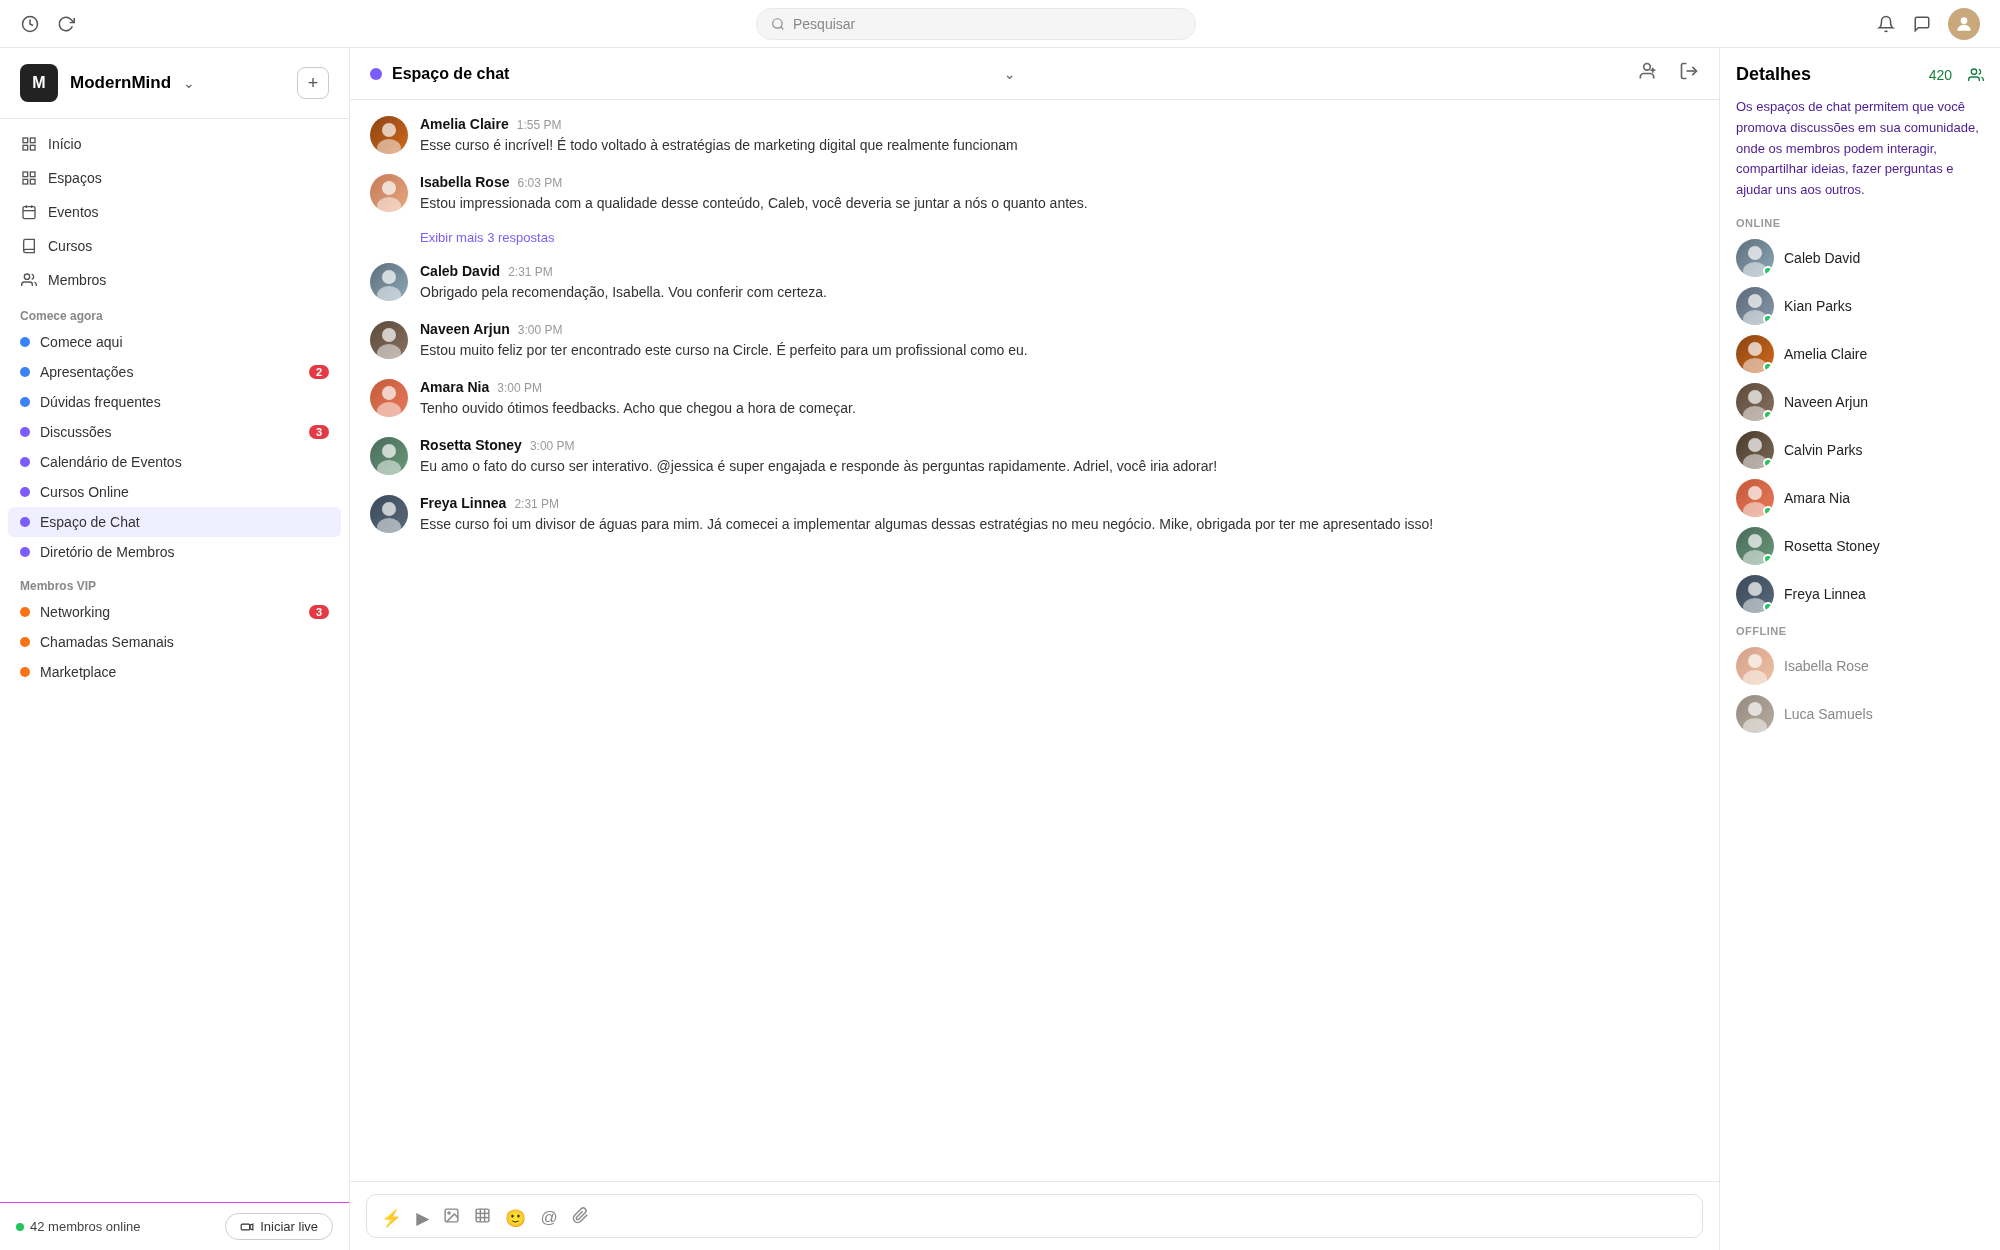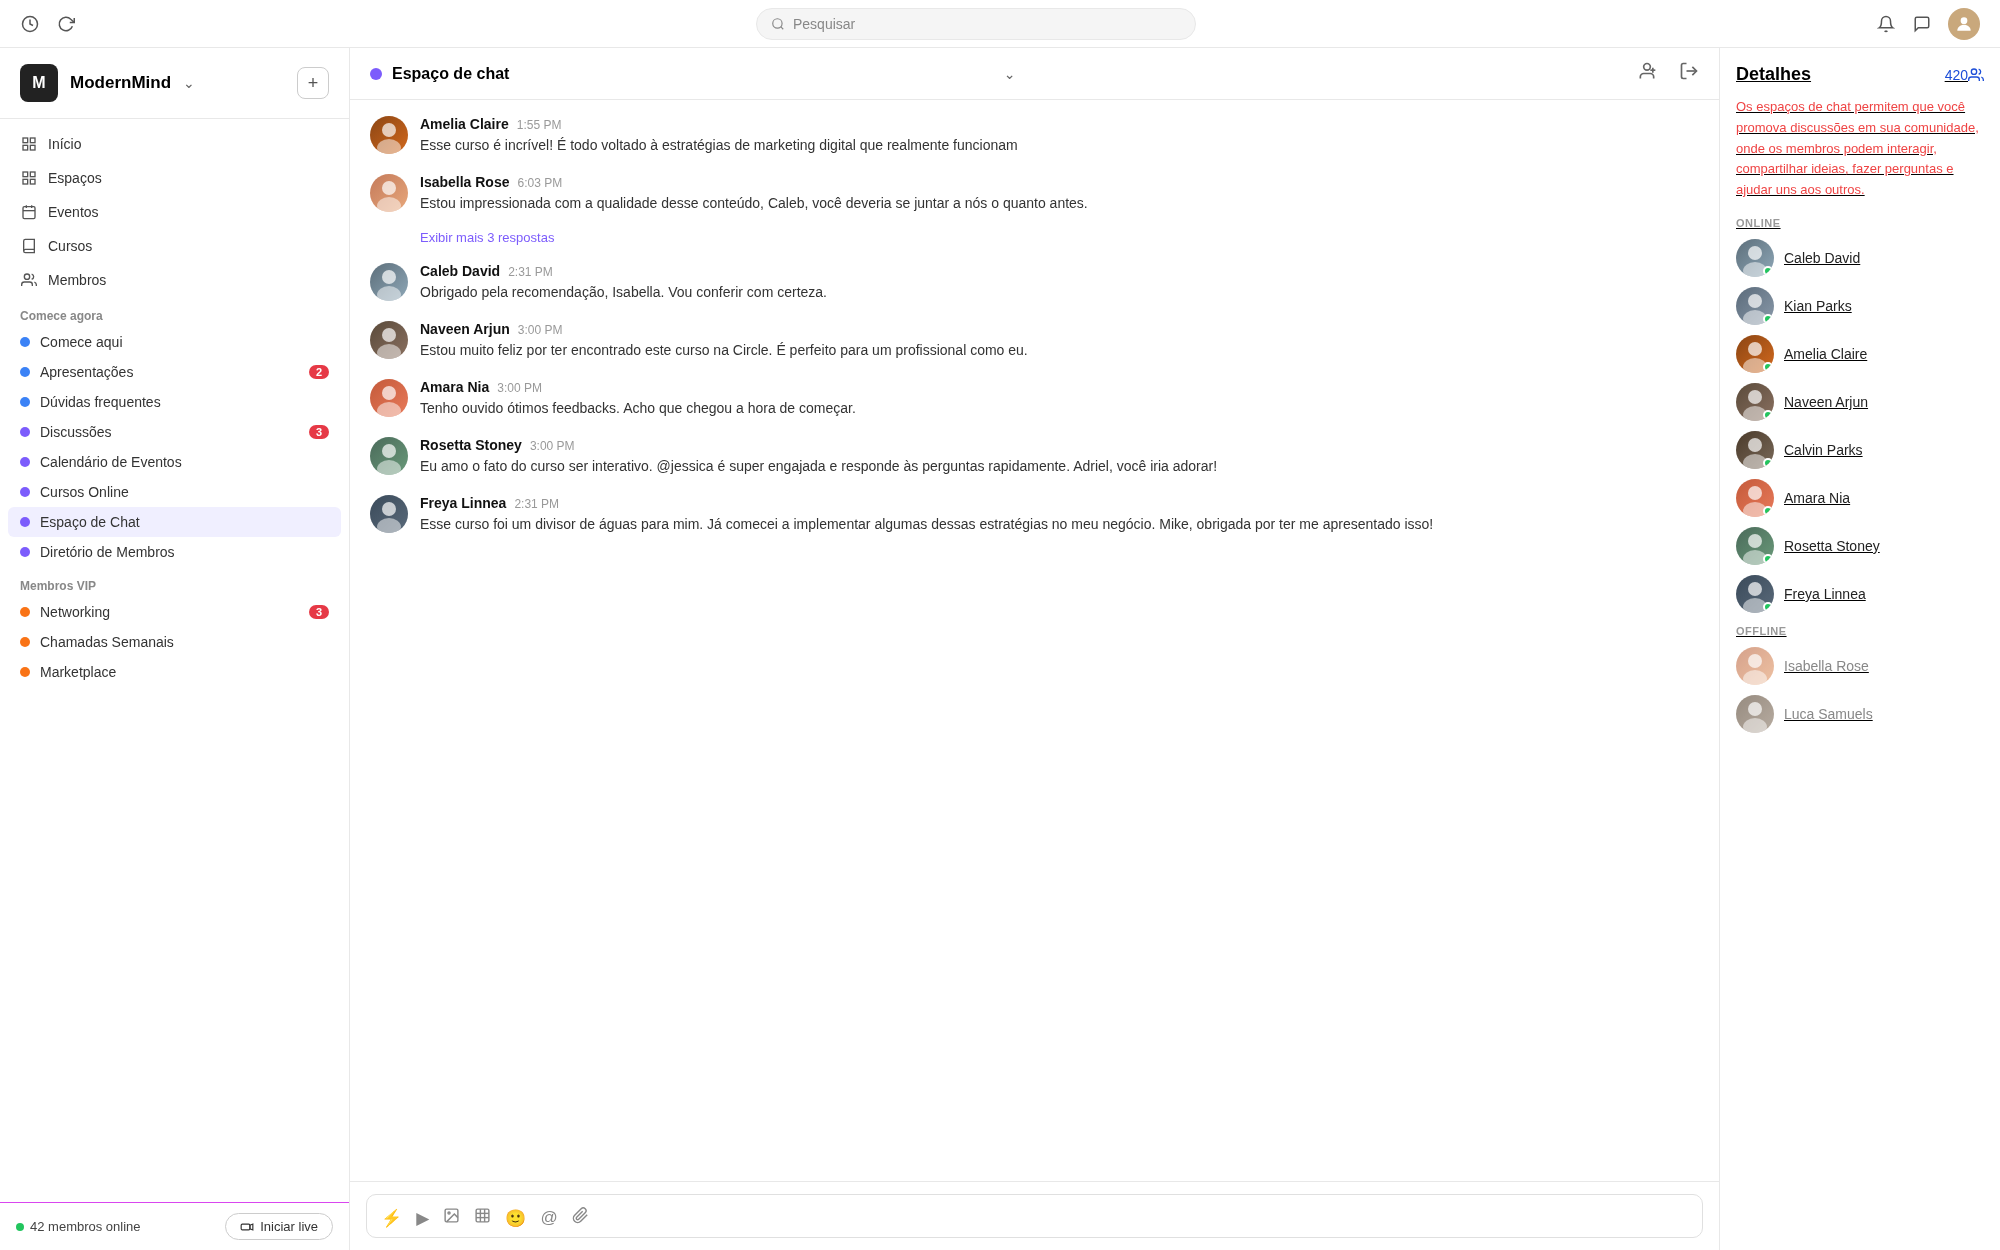--- a/index.html
+++ b/index.html
@@ -182,26 +182,25 @@
     .chat-input-toolbar { display: flex; align-items: center; gap: 14px; }
     .input-tool-icon { font-size: 17px; color: #888; cursor: pointer; }
 
     
     .details-panel {
       width: 280px;
       flex-shrink: 0;
       background: #fff;
       overflow-y: auto;
       padding: 16px;
-      text-decoration: underline;
     }
     .details-header { display: flex; align-items: center; justify-content: space-between; margin-bottom: 12px; }
     .details-title { font-size: 18px; font-weight: 700; }
-    .details-count { font-size: 14px; color: #1d4ed8; display: flex; align-items: center; gap: 0; }
-    .details-desc { font-size: 13px; color: #ef4444; line-height: 1.6; margin-bottom: 16px; }
+    .details-count { font-size: 14px; color: #15803d; display: flex; align-items: center; gap: 16px; }
+    .details-desc { font-size: 13px; color: #4c1d95; line-height: 1.6; margin-bottom: 16px; }
     .section-label { font-size: 11px; font-weight: 700; color: #999; letter-spacing: 0.5px; margin-bottom: 10px; text-transform: uppercase; }
     .member-list-item { display: flex; align-items: center; gap: 10px; margin-bottom: 10px; }
     .member-avatar { width: 38px; height: 38px; border-radius: 50%; background: #ddd; position: relative; overflow: hidden; flex-shrink: 0; }
     .online-badge { position: absolute; bottom: 1px; right: 1px; width: 10px; height: 10px; border-radius: 50%; background: #22c55e; border: 2px solid #fff; }
     .member-name { font-size: 14px; font-weight: 500; color: #222; }
     .offline-section-label { margin-top: 12px; }
 
     
     .av-amelia { background: linear-gradient(135deg, #8B4513, #D2691E); }
     .av-isabella { background: linear-gradient(135deg, #c47a5a, #e8a87c); }

